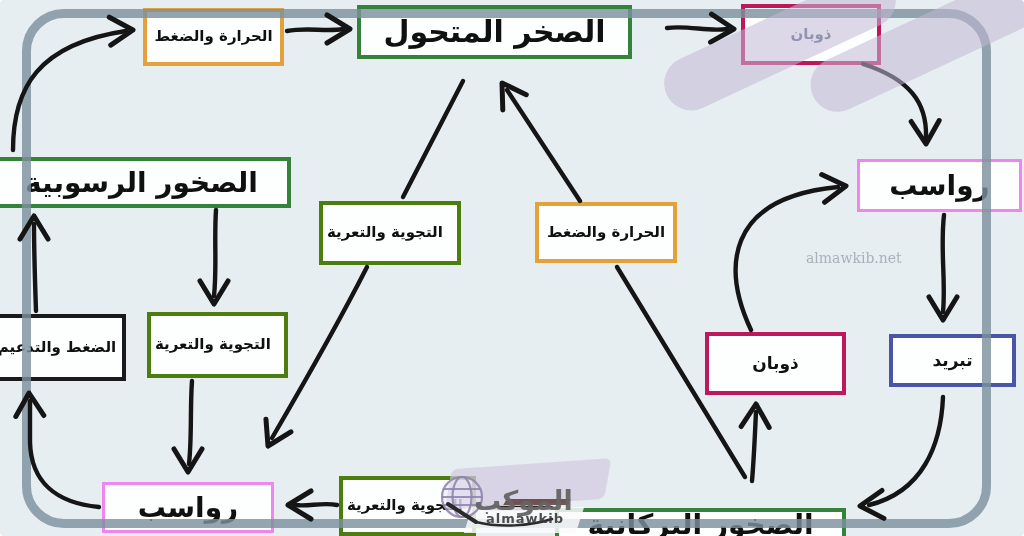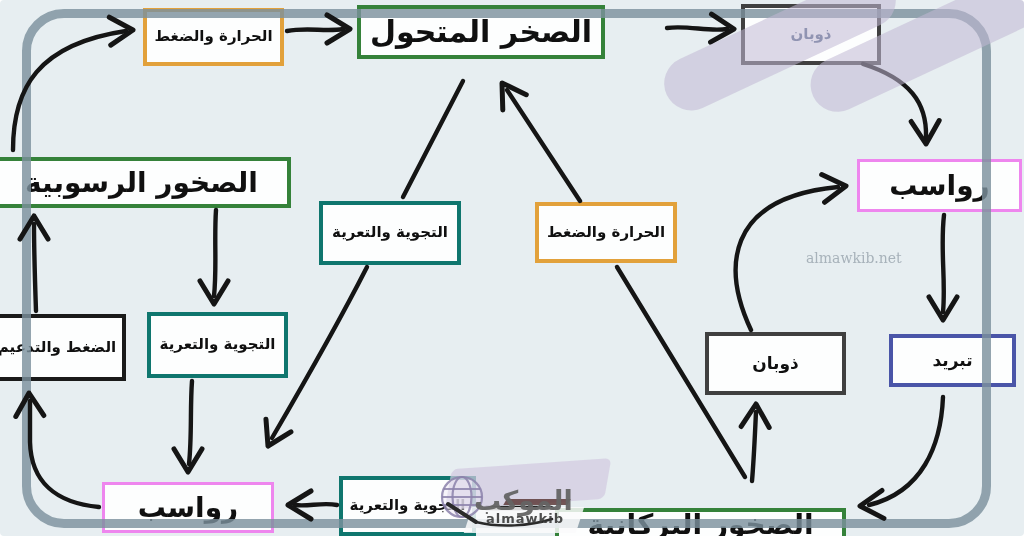--- a/index.html
+++ b/index.html
@@ -18,33 +18,33 @@
   .node{
     position:absolute;box-sizing:border-box;
     background:rgba(255,255,255,0.92);
     display:flex;align-items:center;justify-content:center;
     z-index:2;direction:rtl;text-align:center;
     color:#101010;font-weight:bold;line-height:1.05;
   }
   .node span{display:block;padding:0 4px;}
   .b-green {border:4px solid #35823a;}
   .b-orange{border:4px solid #e2a13b;}
-  .b-red   {border:4px solid #404040;}
+  .b-red   {border:4px solid #be185d;}
   .b-pink  {border:3px solid #ee86ee;}
   .b-blue  {border:4px solid #4a55a8;}
-  .b-gray  {border:4px solid #0f766e;}
+  .b-gray  {border:4px solid #4d7c0f;justify-content:flex-end;}
   .b-black {border:4px solid #1a1a1a;}
   .f-sm{font-size:15px;}
   .f-md{font-size:17px;}
   .f-lg{font-size:28px;letter-spacing:-1px;}
   .f-xl{font-size:30px;letter-spacing:-1px;}
   .muted{color:#56688a;}
   
   .n-heat-top   {left:143px;top:8px;  width:141px;height:58px;}
-  .n-metamorphic{left:357px;top:5px;  width:248px;height:54px;}
+  .n-metamorphic{left:357px;top:5px;  width:275px;height:54px;}
   .n-melt-top   {left:741px;top:4px;  width:140px;height:61px;}
   .n-sedimentary{left:-8px; top:157px;width:299px;height:51px;}
   .n-sed-right  {left:857px;top:159px;width:165px;height:53px;}
   .n-weather-mid{left:319px;top:201px;width:142px;height:64px;}
   .n-heat-mid   {left:535px;top:202px;width:142px;height:61px;}
   .n-compaction {left:-12px;top:314px;width:138px;height:67px;}
   .n-weather-l  {left:147px;top:312px;width:141px;height:66px;}
   .n-melt-right {left:705px;top:332px;width:141px;height:63px;}
   .n-cooling    {left:889px;top:334px;width:127px;height:53px;}
   .n-sed-bottom {left:102px;top:482px;width:172px;height:51px;}

